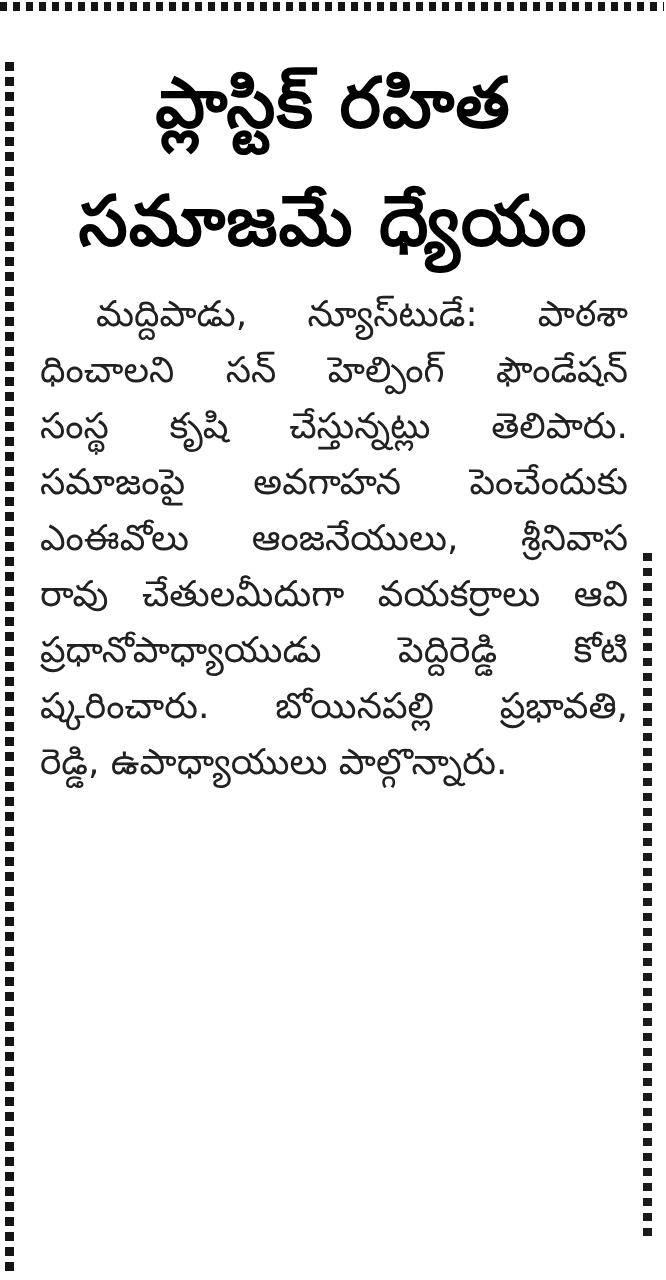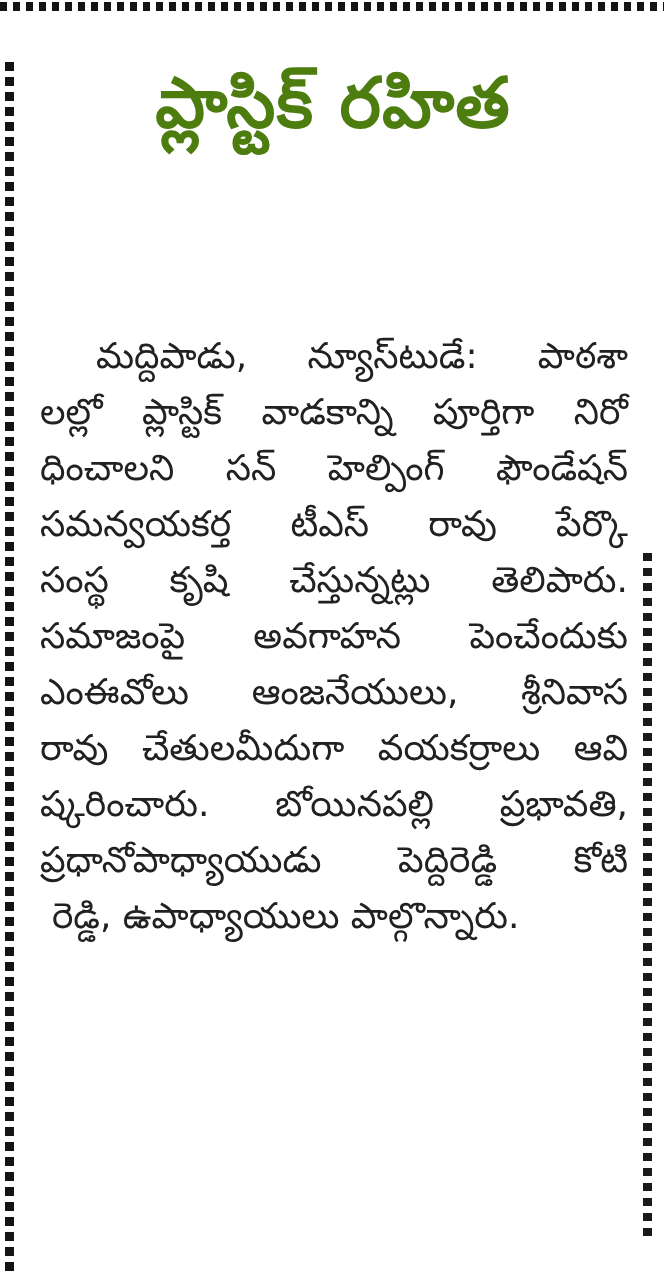--- a/index.html
+++ b/index.html
@@ -54,67 +54,64 @@
   }
   .headline {
     position: absolute;
     left: 30px;
     top: 44px;
     width: 606px;
     text-align: center;
     font-weight: bold;
     font-size: 70px;
     line-height: 118px;
-    color: #4d7c0f;
+    color: #000000;
     letter-spacing: 1px;
   }
   .body-text {
     position: absolute;
     left: 40px;
     top: 286px;
     width: 588px;
     font-size: 36px;
     color: #212121;
   }
   .body-line {
     height: 56px;
     line-height: 56px;
     text-align: justify;
     text-align-last: justify;
     white-space: nowrap; 
   }
   .body-line.indent {
     padding-left: 56px;
-    margin-top: 42px;
   }
   .body-line.last {
     text-align-last: left;
-    margin-left: 12px;
   }
 </style>
 </head>
 <body>
 
 <div class="page">
 
   <div class="border-top"></div>
   <div class="border-left"></div>
   <div class="border-right"></div>
 
   <div class="headline">
     <div>ప్లాస్టిక్ రహిత</div>
+    <div>సమాజమే ధ్యేయం</div>
   </div>
 
   <div class="body-text">
       <div class="body-line indent">మద్దిపాడు, న్యూస్‌టుడే: పాఠశా</div>
-      <div class="body-line">లల్లో ప్లాస్టిక్ వాడకాన్ని పూర్తిగా నిరో</div>
       <div class="body-line">ధించాలని సన్ హెల్పింగ్ ఫౌండేషన్</div>
-      <div class="body-line">సమన్వయకర్త టీఎస్ రావు పేర్కొ</div>
       <div class="body-line">సంస్థ కృషి చేస్తున్నట్లు తెలిపారు.</div>
       <div class="body-line">సమాజంపై అవగాహన పెంచేందుకు</div>
       <div class="body-line">ఎంఈవోలు ఆంజనేయులు, శ్రీనివాస</div>
       <div class="body-line">రావు చేతులమీదుగా వయకర్రాలు ఆవి</div>
+      <div class="body-line">ప్రధానోపాధ్యాయుడు పెద్దిరెడ్డి కోటి</div>
       <div class="body-line">ష్కరించారు. బోయినపల్లి ప్రభావతి,</div>
-      <div class="body-line">ప్రధానోపాధ్యాయుడు పెద్దిరెడ్డి కోటి</div>
       <div class="body-line last">రెడ్డి, ఉపాధ్యాయులు పాల్గొన్నారు.</div>
     </div>
 
 </div>
 
 </body></html>

